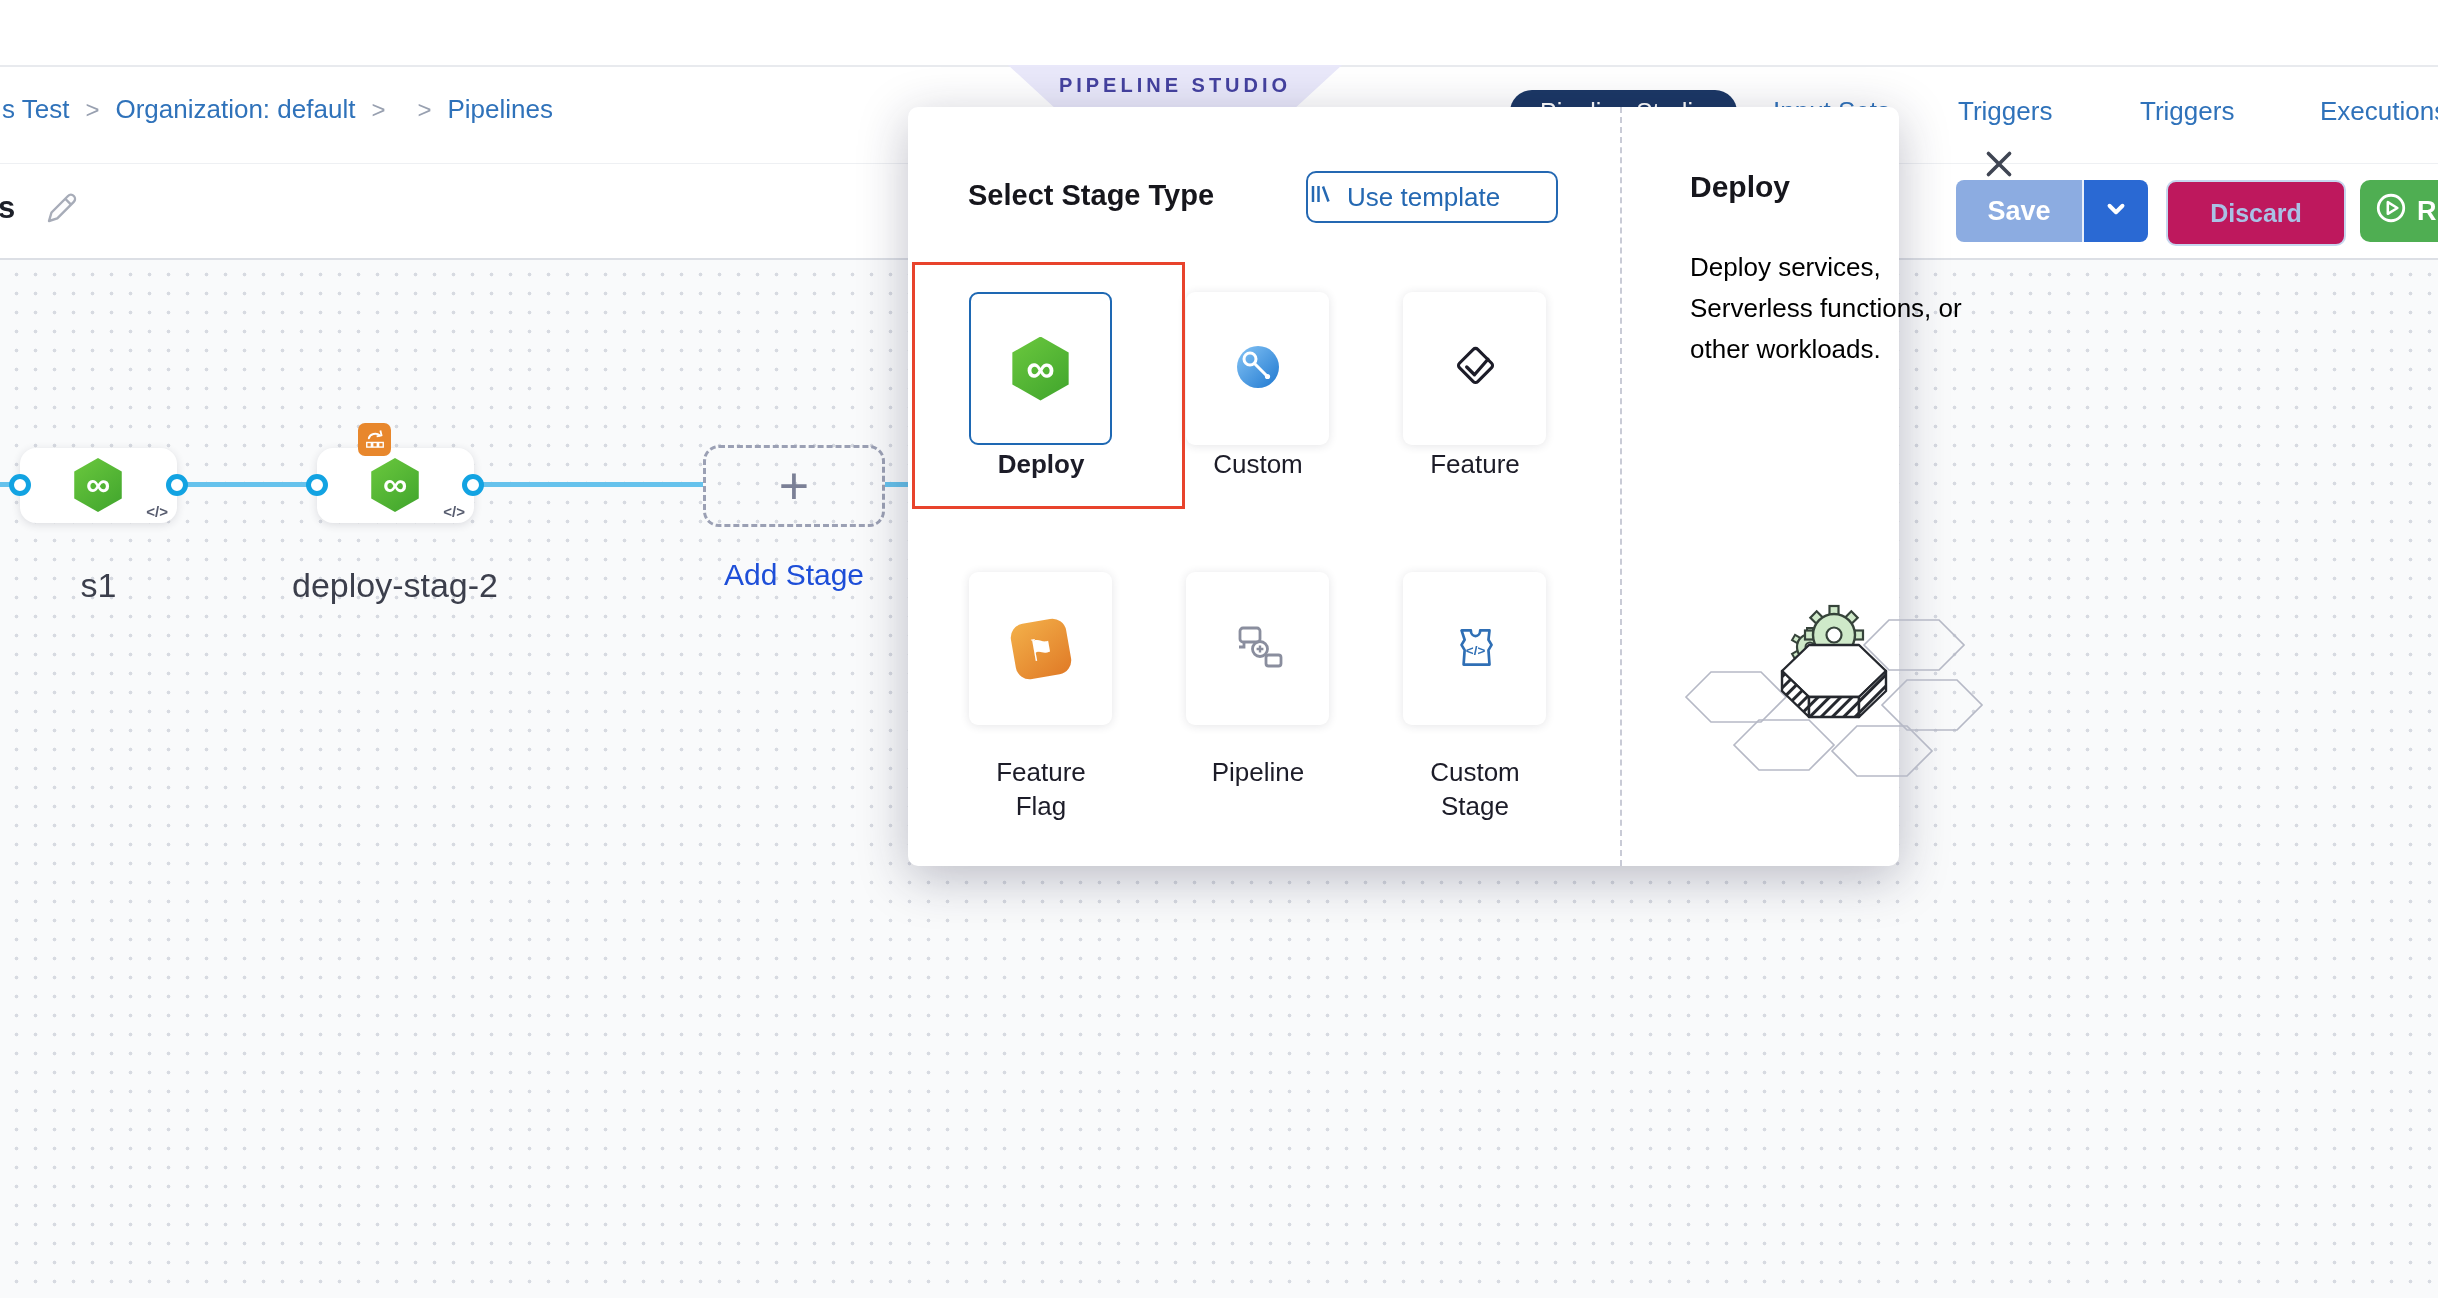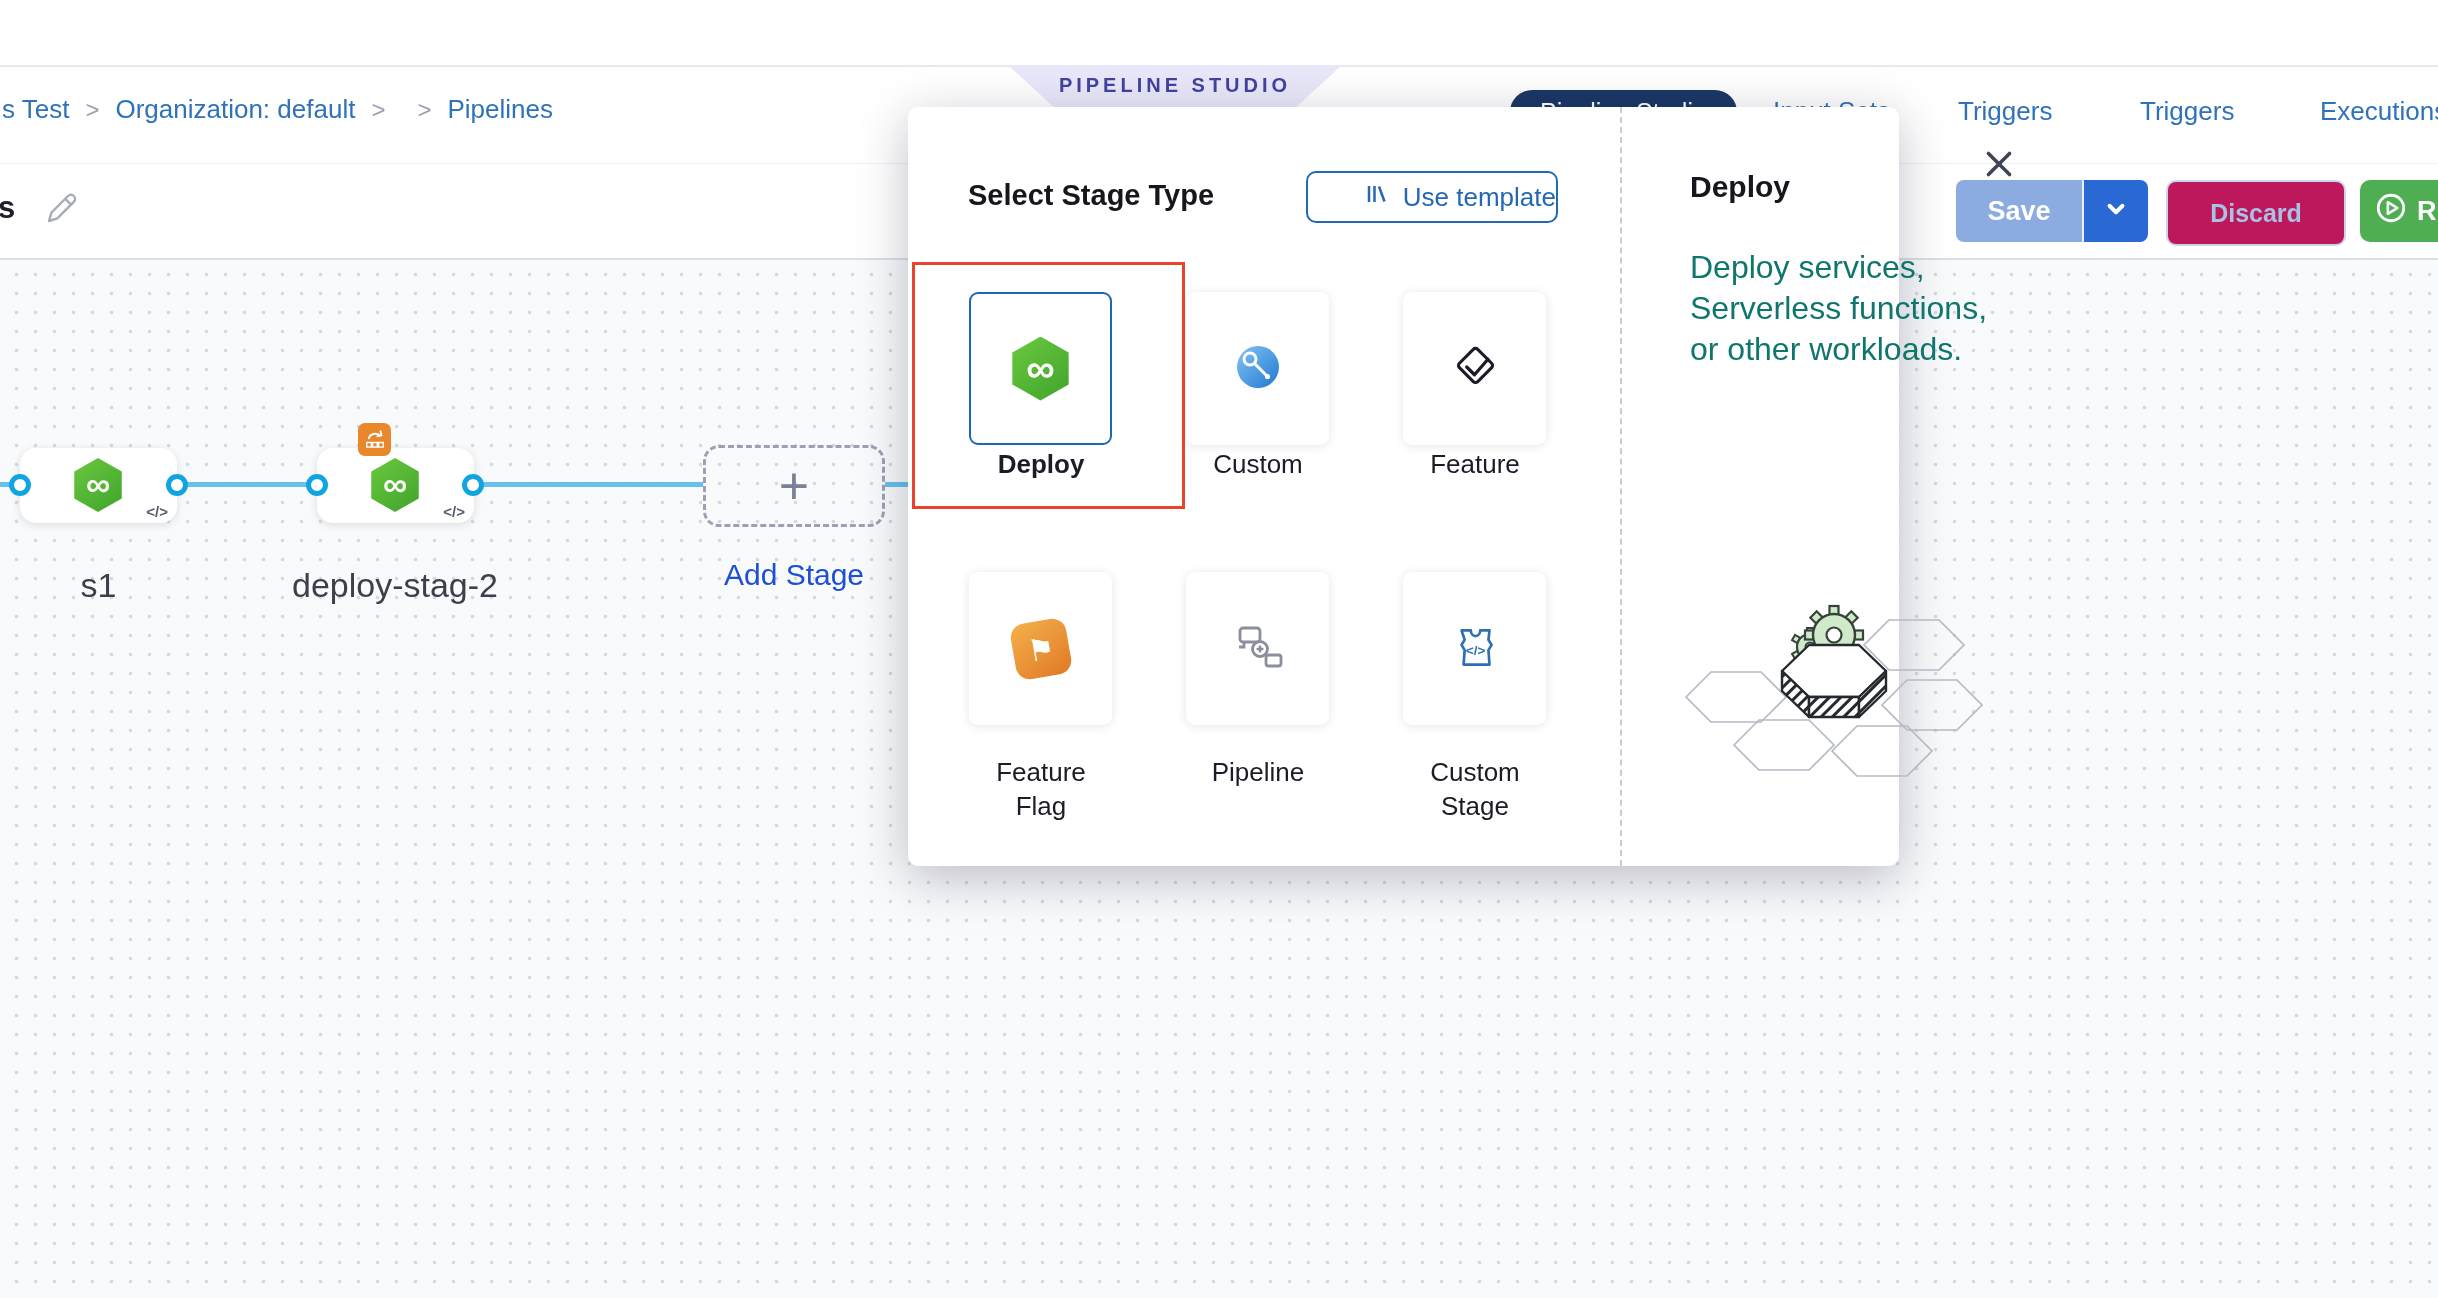--- a/index.html
+++ b/index.html
@@ -70,41 +70,41 @@
         font-size:52px;font-weight:300;color:#7b8096;}
   .add-stage-label{position:absolute;left:703px;top:558px;width:182px;text-align:center;
         font-size:30px;color:#1d4ed8;z-index:1;}
 
   
   .modal{position:absolute;left:908px;top:107px;width:991px;height:759px;background:#fff;
         border-radius:10px;box-shadow:0 12px 50px rgba(30,30,60,.28);z-index:10;}
   .modal-title{position:absolute;left:60px;top:72px;font-size:29px;font-weight:bold;color:#16161c;}
   .use-template{position:absolute;left:398px;top:64px;width:252px;height:52px;box-sizing:border-box;
         border:2px solid #2468b2;border-radius:10px;color:#2468b2;font-size:26px;
-        display:flex;align-items:center;justify-content:flex-end;gap:15px;background:#fff;cursor:pointer;}
+        display:flex;align-items:center;justify-content:flex-start;gap:15px;background:#fff;cursor:pointer;}
   .divider-dashed{position:absolute;left:712px;top:0;height:759px;border-left:2px dashed #c9cbd6;}
   .close-x{position:absolute;left:1072px;top:38px;width:38px;height:38px;cursor:pointer;}
   .red-box{position:absolute;left:4px;top:155px;width:273px;height:247px;box-sizing:border-box;
         border:3px solid #e8432c;pointer-events:none;}
   .type-card{position:absolute;width:143px;height:153px;background:#fff;border-radius:9px;
         box-shadow:0 1px 10px rgba(40,41,61,.12);display:flex;align-items:center;justify-content:center;
         cursor:pointer;box-sizing:border-box;}
   .type-card.selected{border:2px solid #1e68b3;box-shadow:none;}
   .c1{left:61px;top:185px;} .c2{left:278px;top:185px;} .c3{left:495px;top:185px;}
   .c4{left:61px;top:465px;} .c5{left:278px;top:465px;} .c6{left:495px;top:465px;}
   .type-label{position:absolute;width:150px;text-align:center;font-size:26px;color:#1c1c28;line-height:34px;}
   .l1{left:58px;top:340px;font-weight:bold;} .l2{left:275px;top:340px;} .l3{left:492px;top:340px;}
   .l4{left:58px;top:648px;} .l5{left:275px;top:648px;} .l6{left:492px;top:648px;}
   .l4,.l6{width:120px;left:73px;} .l6{left:507px;}
   .hex-lg{width:64px;height:64px;font-size:40px;line-height:62px;font-weight:bold;}
   .flag-tile{width:56px;height:56px;border-radius:14px;transform:rotate(-10deg);
         background:linear-gradient(150deg,#f3b04a,#e07a26);display:flex;align-items:center;
         justify-content:center;color:#fff;font-size:30px;font-family:"DejaVu Sans",sans-serif;}
   .detail-title{position:absolute;left:782px;top:63px;font-size:30px;font-weight:bold;color:#16161c;}
-  .detail-desc{position:absolute;left:782px;top:140px;width:310px;font-size:32px;line-height:41px;color:#0f766e;}
+  .detail-desc{position:absolute;left:782px;top:140px;width:310px;font-size:26px;line-height:41px;color:#000000;}
   .illus{position:absolute;left:766px;top:472px;}
 </style>
 </head>
 <body>
 
 <div id="app">
 
   <div class="row1"></div>
   <div class="row2"></div>
   <div class="row3"></div>

